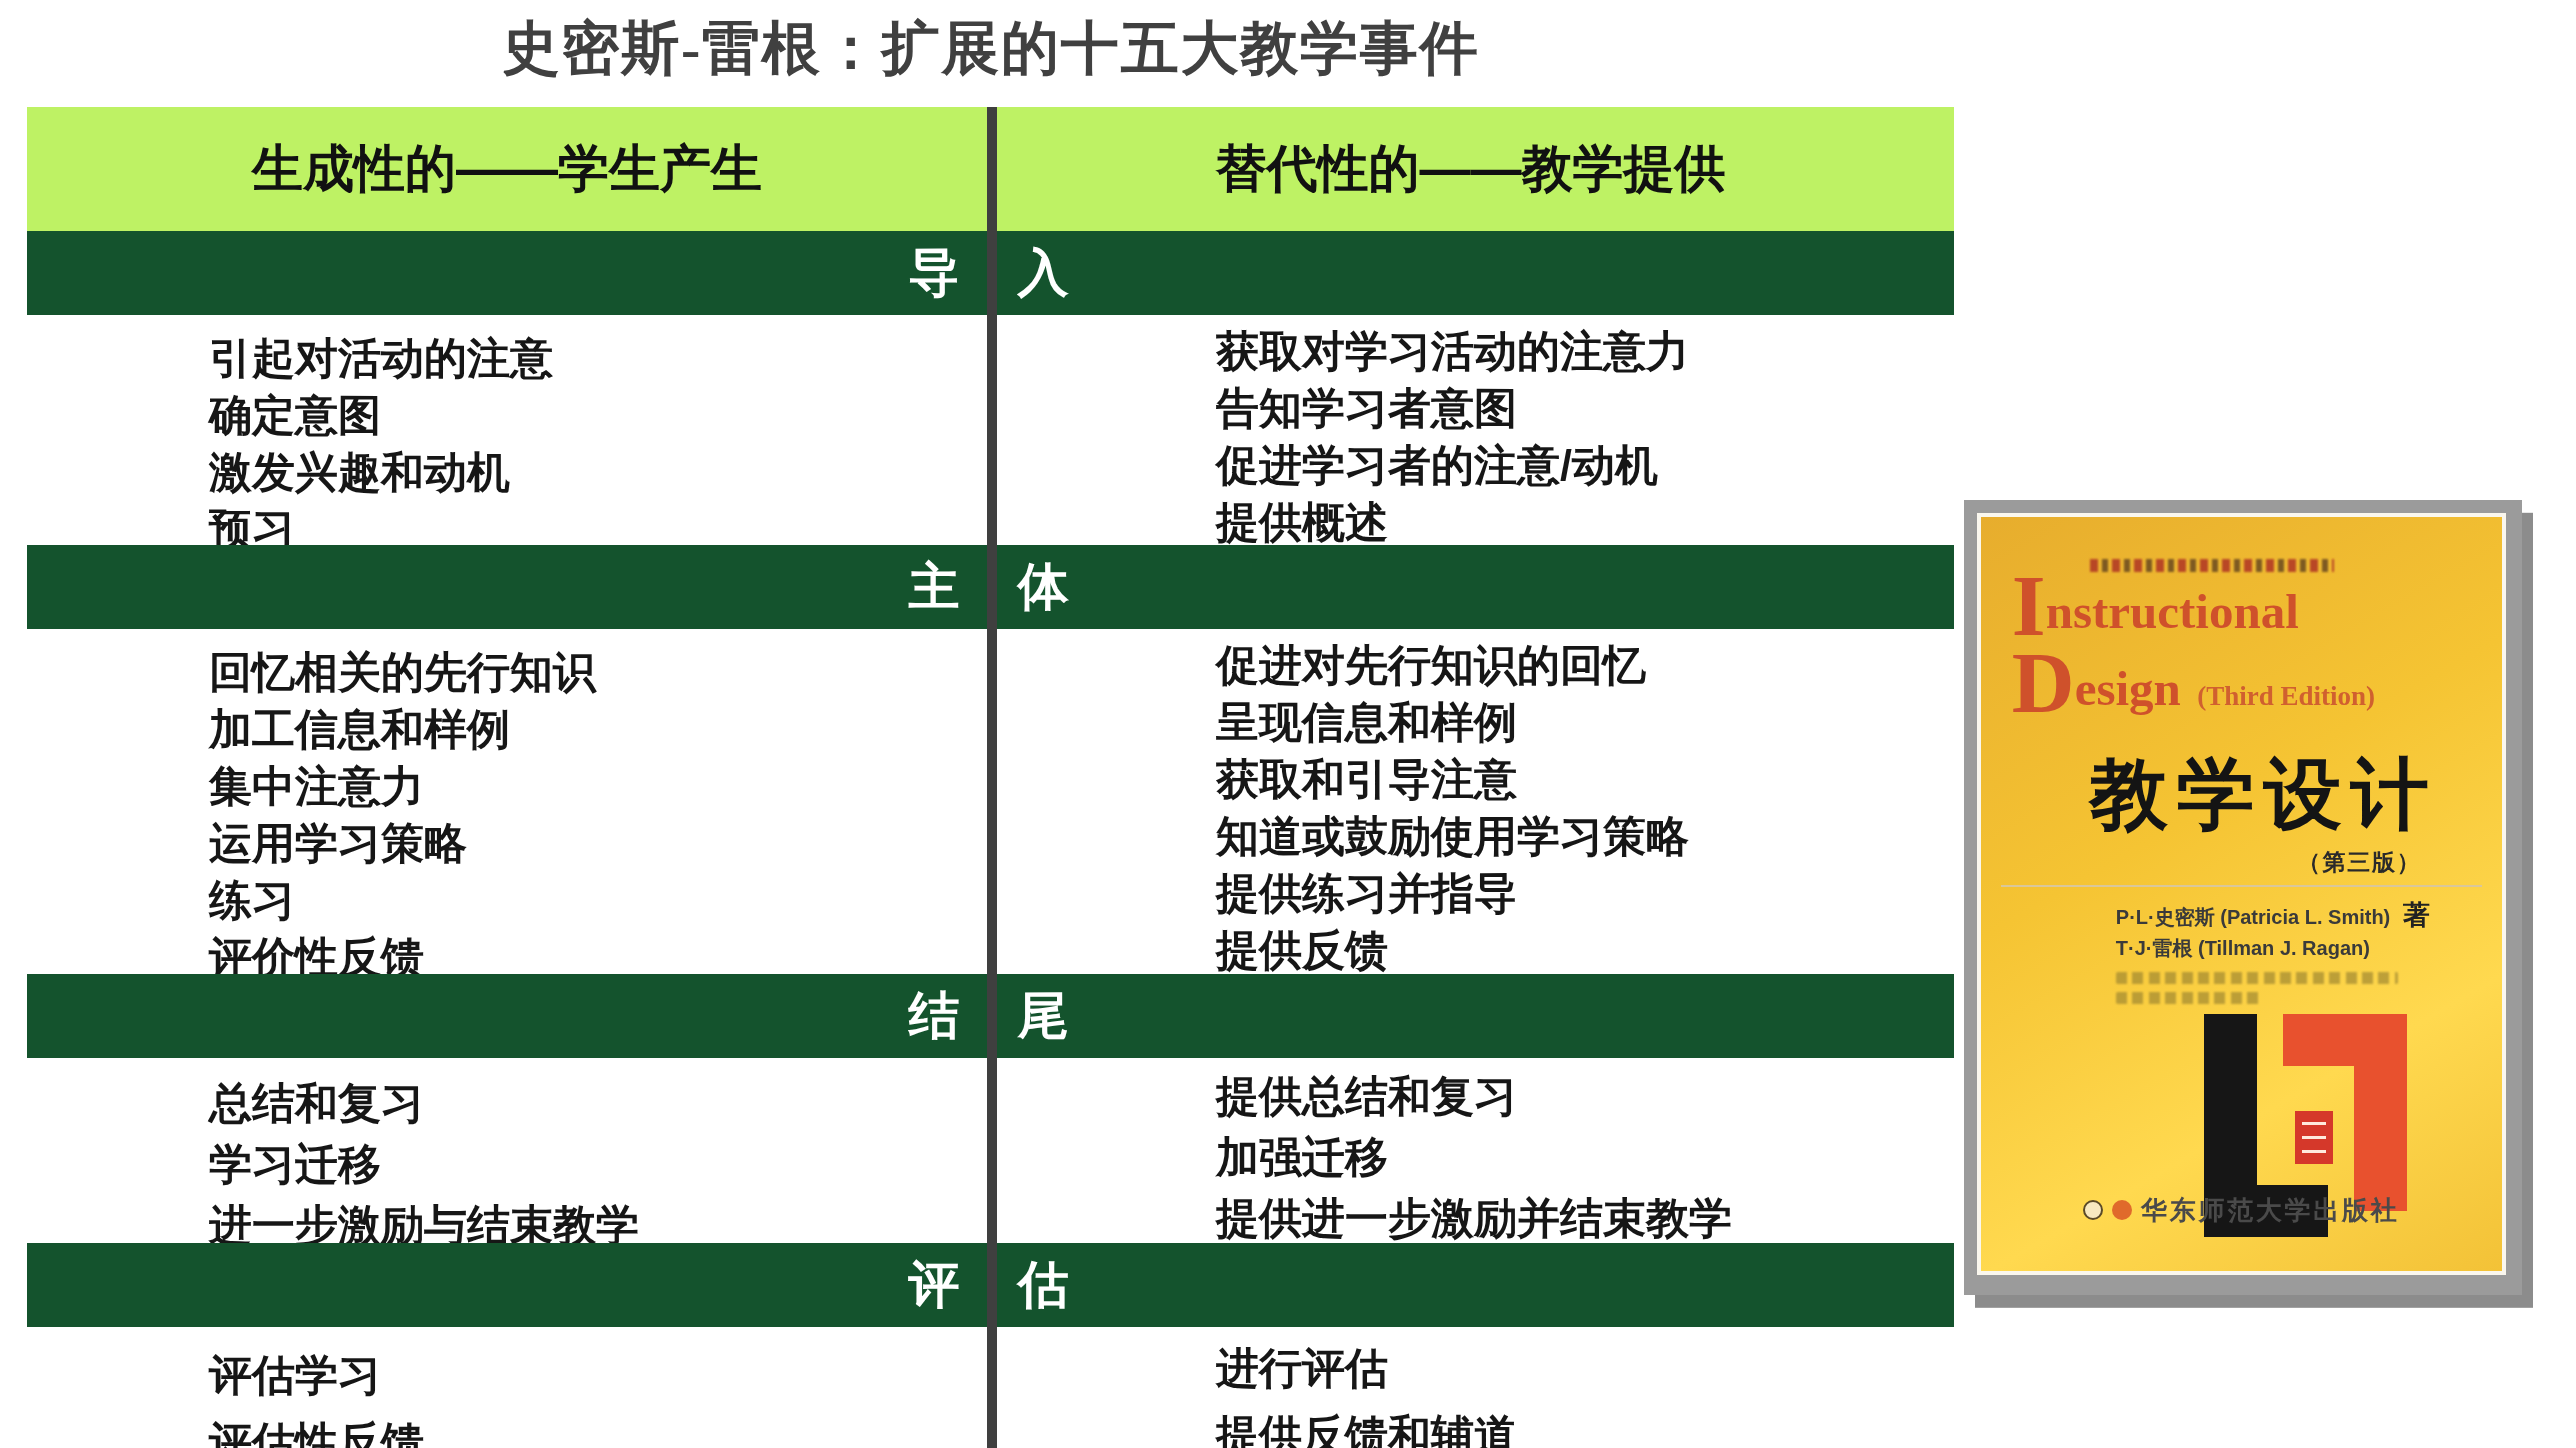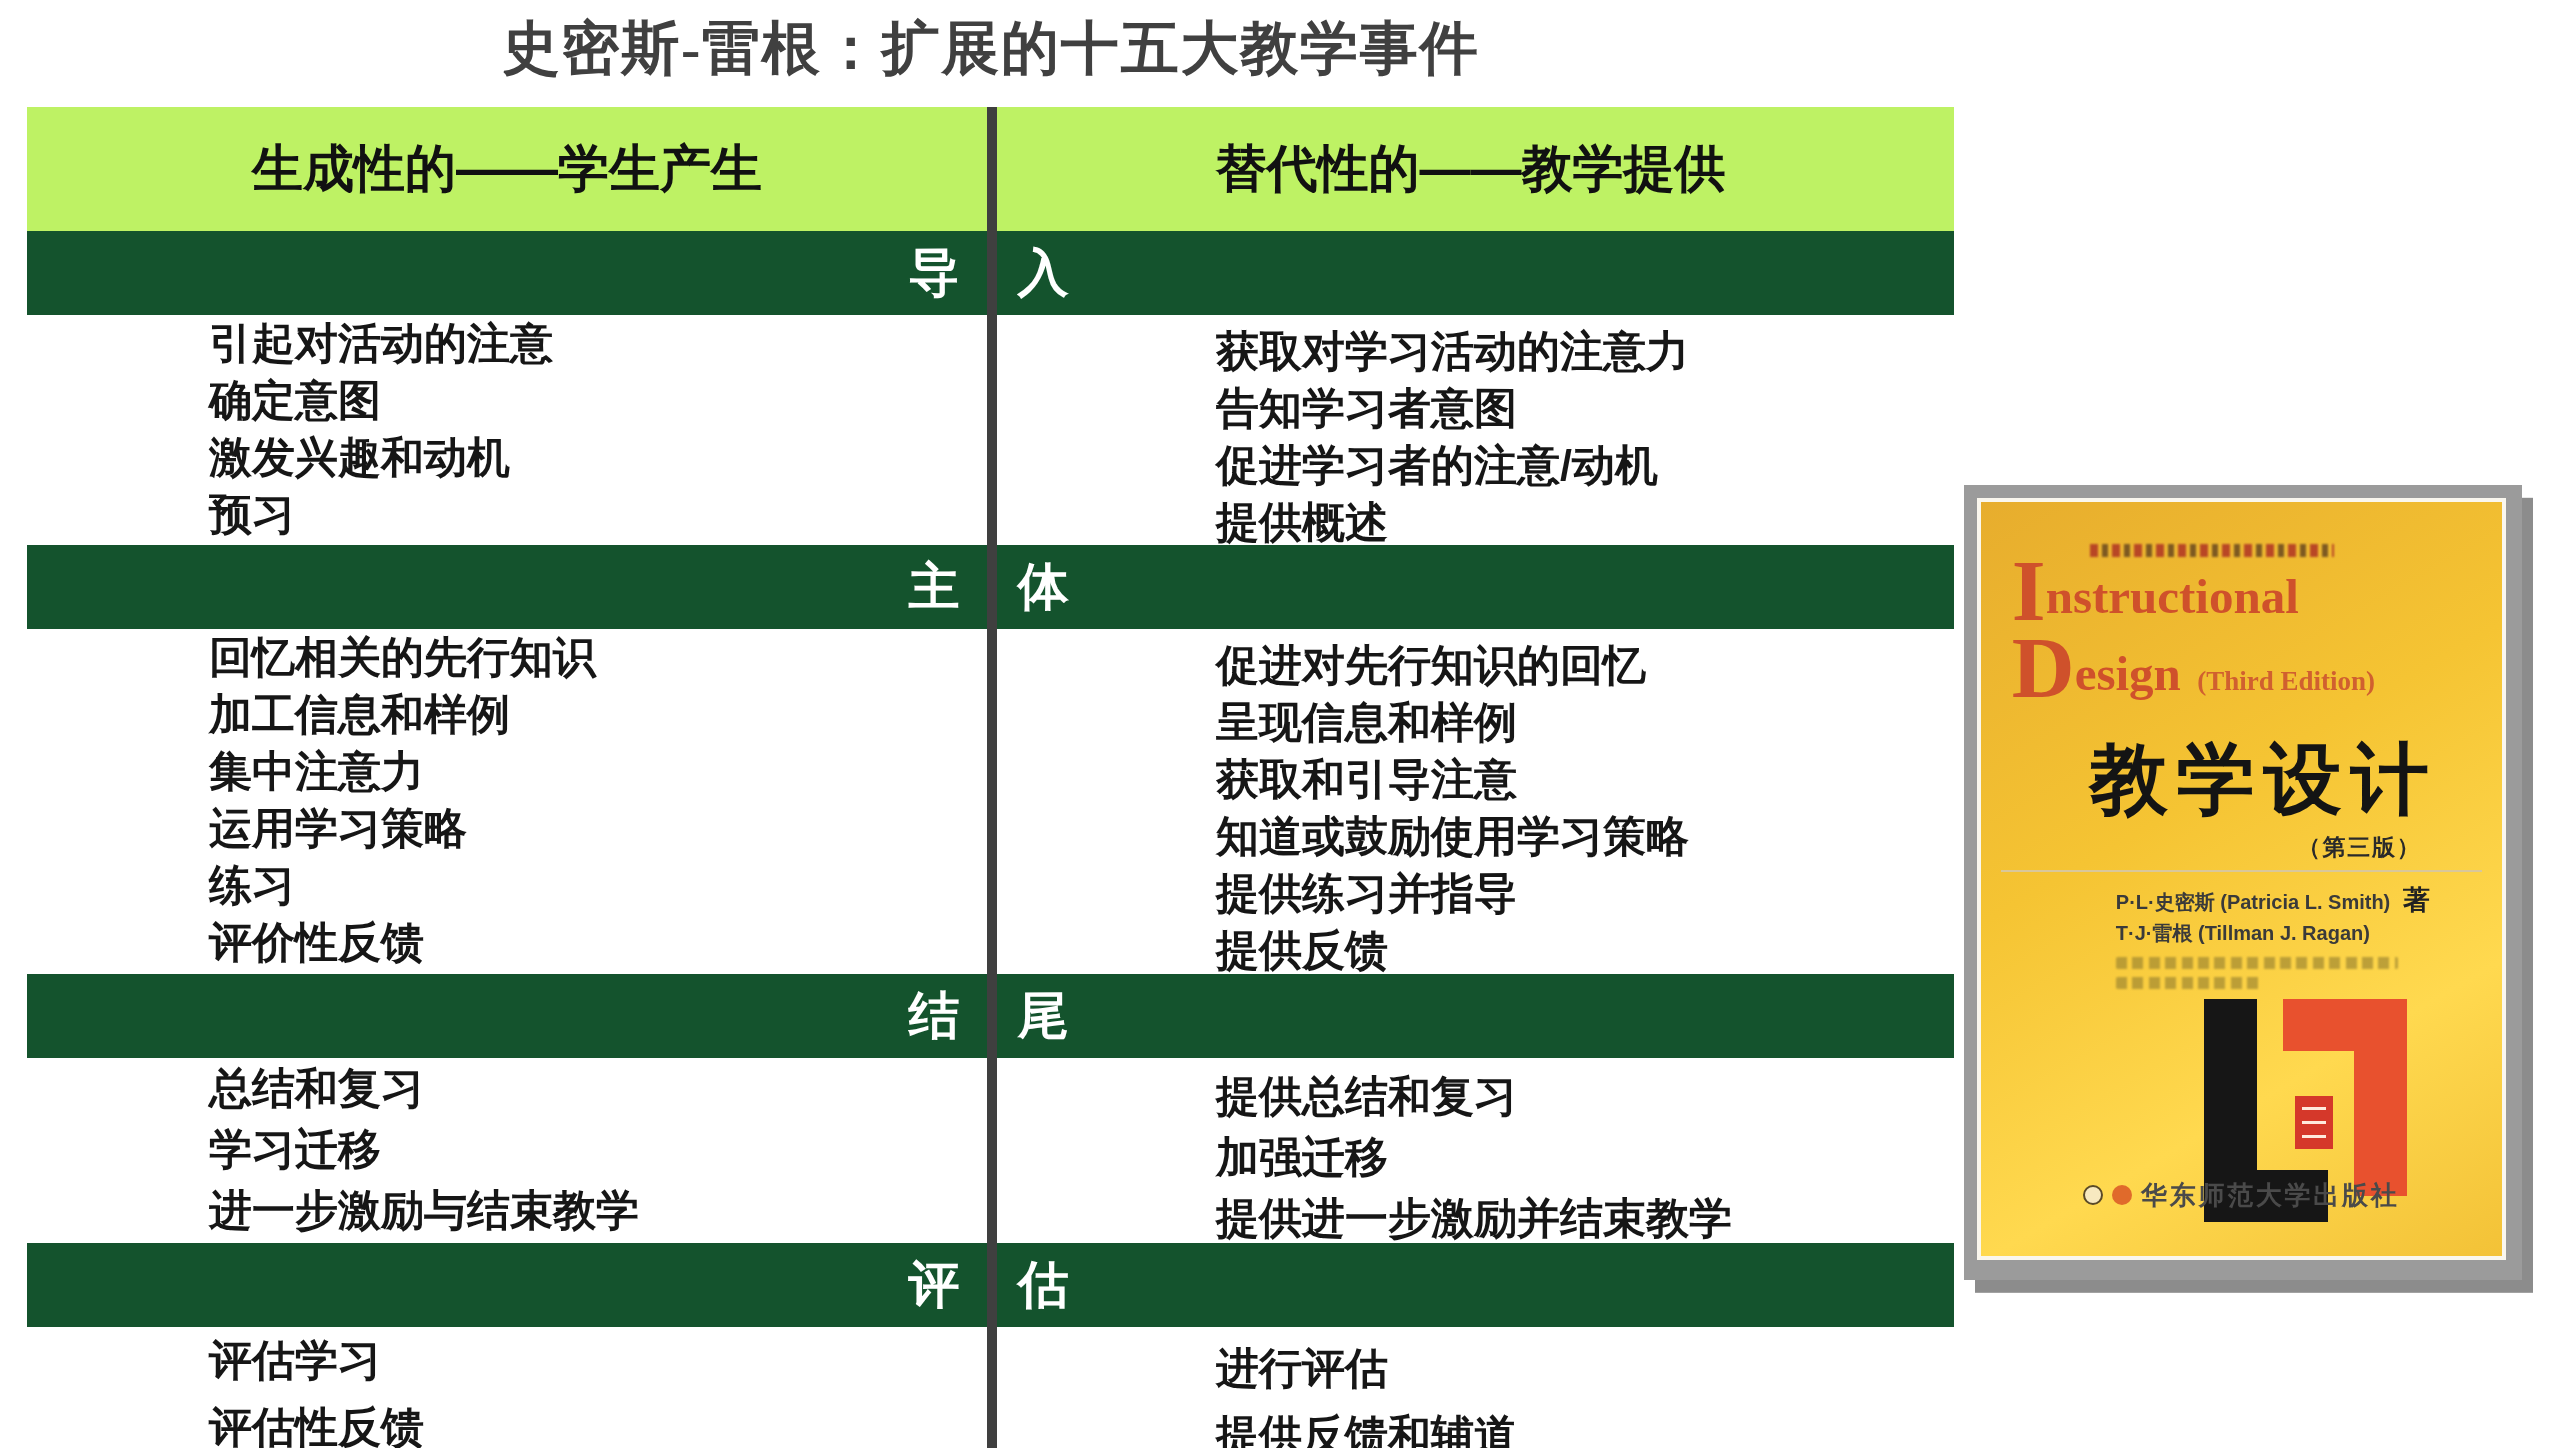--- a/index.html
+++ b/index.html
@@ -41,33 +41,33 @@
   .tsection{position:relative;z-index:0;}
   .band{
     position:relative;height:84px;background:#14532d;z-index:2;
     display:flex;align-items:center;justify-content:center;
   }
   .band-label{
     color:#ffffff;font-weight:bold;font-size:51px;letter-spacing:3.6px;
   }
   .rows{position:relative;display:flex;background:#ffffff;z-index:0;}
   .col{box-sizing:border-box;}
-  .col-left{flex:0 0 970px;padding-left:182px;padding-top:0;}
+  .col-left{flex:0 0 970px;padding-left:182px;padding-top:15px;}
   .col-right{flex:1 1 auto;padding-left:219px;padding-top:8px;}
   .cell{
     font-weight:bold;font-size:43px;color:#161616;white-space:nowrap;
   }
   .s0 .rows{height:230px}.s0 .cell{line-height:57px}
   .s1 .rows{height:345px}.s1 .cell{line-height:57px}
   .s2 .rows{height:185px}.s2 .cell{line-height:61px}
   .s3 .rows{height:137px}.s3 .cell{line-height:67px}
 
   
   .book{
-    position:absolute;left:1964px;top:485px;width:558px;height:795px;
+    position:absolute;left:1964px;top:500px;width:558px;height:795px;
     background:#9b9b9b;
     box-shadow:11px 12.8px 0 #8c8c8c;
   }
   .cover{
     position:absolute;left:12.8px;top:12.8px;right:16.4px;bottom:20px;
     background:linear-gradient(150deg,#e7ad2d 0%,#f5c433 40%,#ffd94f 72%,#f3c237 100%);
     border:4.6px solid #faf7ee;
   }
   .series-blur{
     position:absolute;left:109px;top:42px;width:244px;height:13.7px;

